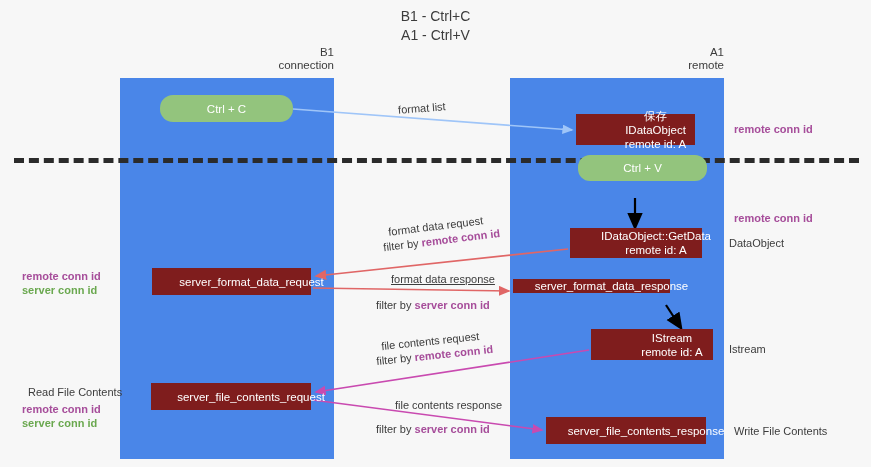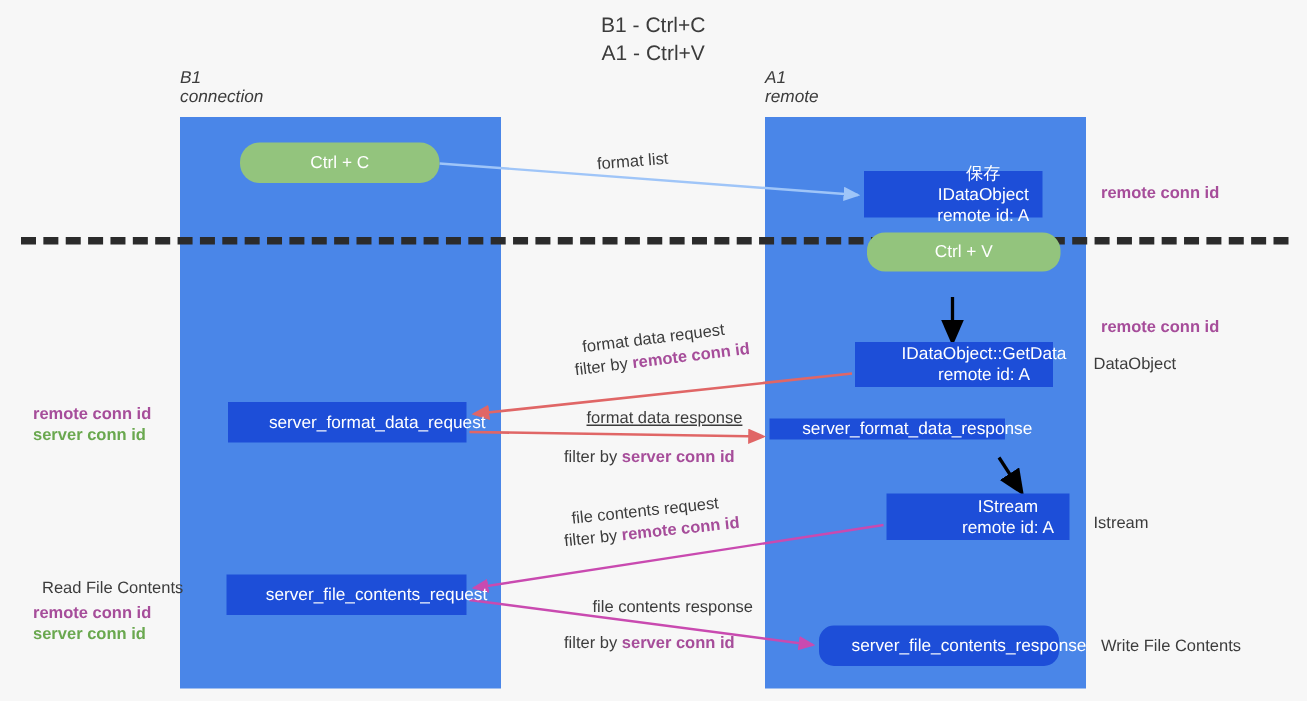--- a/index.html
+++ b/index.html
@@ -11,22 +11,22 @@
     overflow:hidden;
   }
   .canvas{position:relative;width:871px;height:467px;}
 
   
   .lane{position:absolute;background:#4a86e8;}
   #lane-b1{left:120px;top:78px;width:214px;height:381px;}
   #lane-a1{left:510px;top:78px;width:214px;height:381px;}
 
   .lane-head{
-    position:absolute;text-align:left;width:214px;
-    font-size:11.5px;line-height:13px;color:#3c3c3c;font-style:italic;
+    position:absolute;text-align:right;width:214px;
+    font-size:11.5px;line-height:13px;color:#3c3c3c;
   }
   #head-b1{left:120px;top:46px;}
   #head-a1{left:510px;top:46px;}
   .lane-head .l2{display:block;}
 
   
   #title{
     position:absolute;left:0;top:7px;width:871px;text-align:center;
     font-size:14px;line-height:19px;color:#3c3c3c;
   }
@@ -39,31 +39,31 @@
   }
 
   
   .node{
     position:absolute;box-sizing:border-box;
     display:flex;flex-direction:column;align-items:center;justify-content:center;
     color:#ffffff;font-size:11.5px;line-height:14px;text-align:center;
   }
   .node .sub{display:block;}
   .green{background:#93c47d;}
-  .orange{background:#1d4ed8;padding-left:40px;}
+  .orange{background:#7f1d1d;padding-left:40px;}
 
   #n-ctrlc{left:160px;top:95px;width:133px;height:27px;border-radius:13px;}
   #n-idataobject{left:576px;top:114px;width:119px;height:31px;}
   #n-ctrlv{left:578px;top:155px;width:129px;height:26px;border-radius:12px;}
   #n-getdata{left:570px;top:228px;width:132px;height:30px;}
   #n-sfdreq{left:152px;top:268px;width:159px;height:27px;}
   #n-sfdres{left:513px;top:279px;width:157px;height:14px;}
   #n-istream{left:591px;top:329px;width:122px;height:31px;}
   #n-sfcreq{left:151px;top:383px;width:160px;height:27px;align-items:center;}
-  #n-sfcres{left:546px;top:417px;width:160px;height:27px;border-radius:10px;}
+  #n-sfcres{left:546px;top:417px;width:160px;height:27px;}
 
   
   .side{position:absolute;font-size:11px;line-height:14px;}
   .purple{color:#a64d9a;font-weight:bold;}
   .greentxt{color:#6aa84f;font-weight:bold;}
   .plain{color:#3c3c3c;font-weight:normal;}
 
   #s-remote1{left:734px;top:122px;}
   #s-remote2{left:734px;top:211px;}
   #s-dataobject{left:729px;top:236px;}

